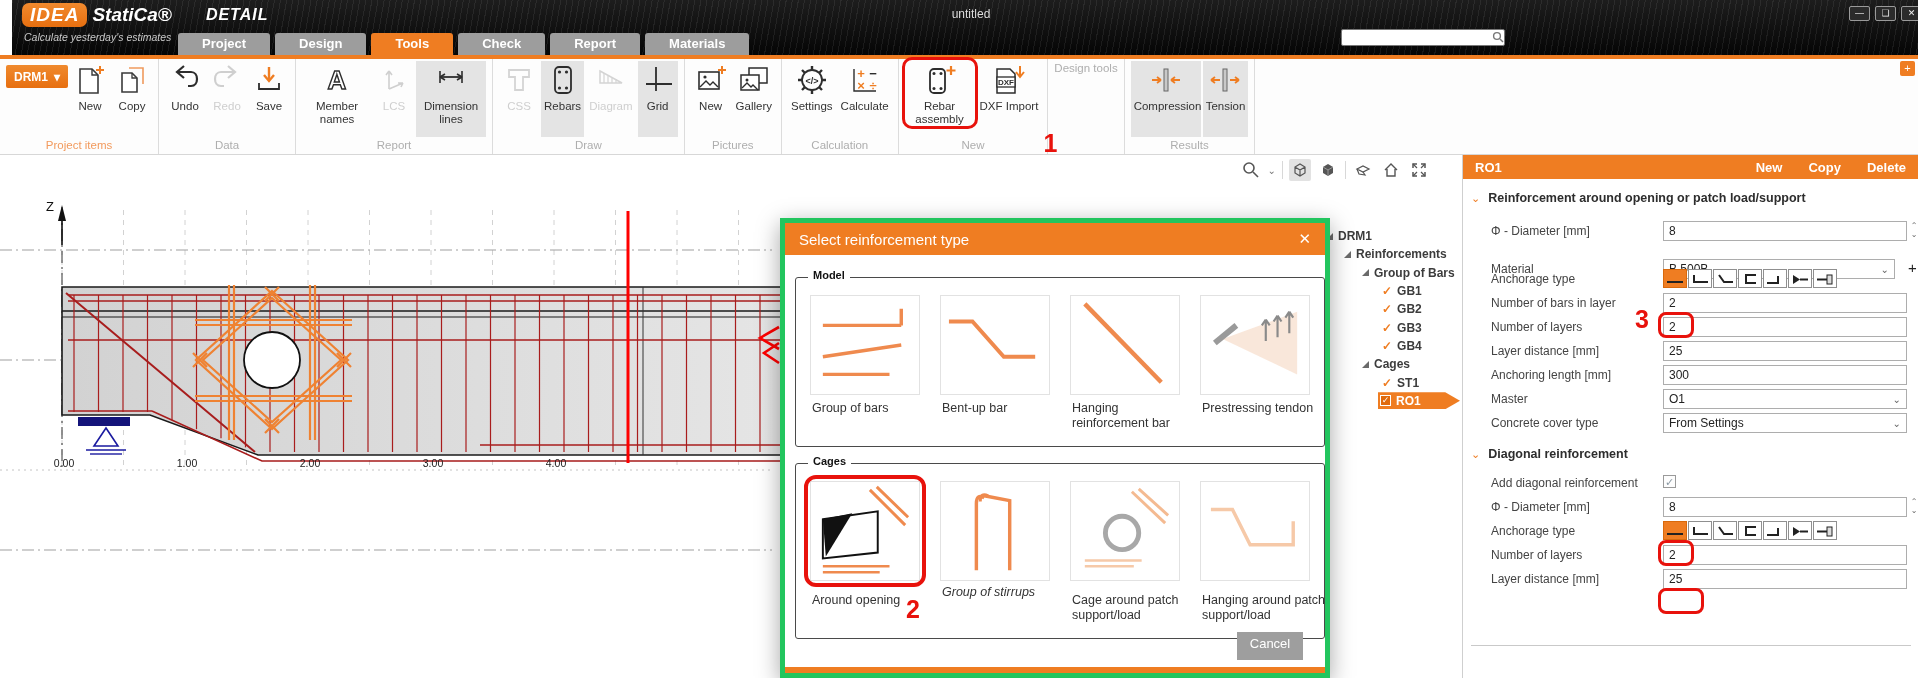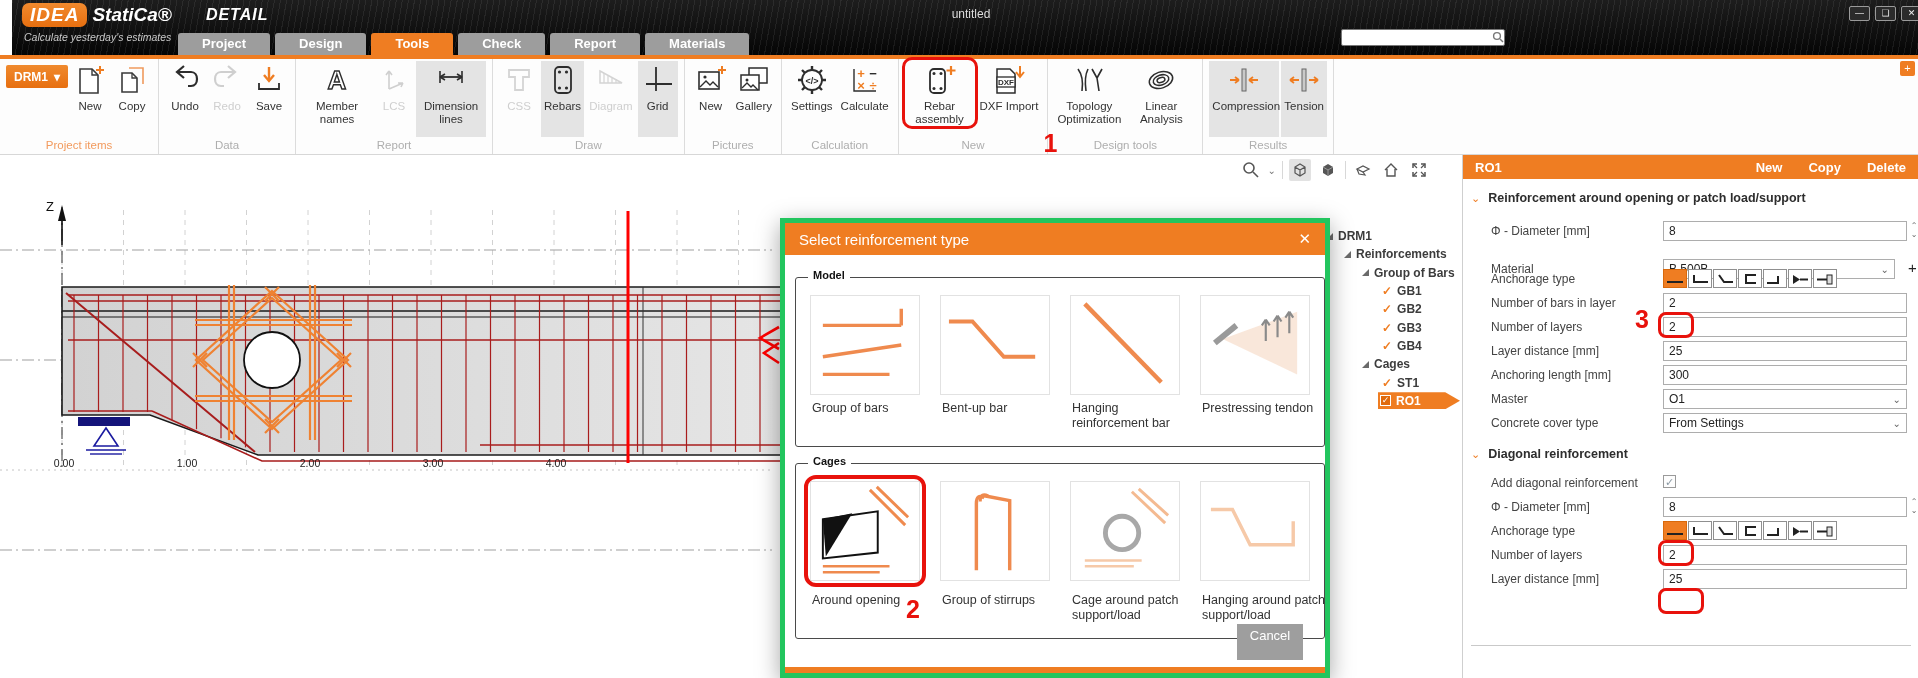--- a/index.html
+++ b/index.html
@@ -78,21 +78,21 @@
   #dialog { position:absolute; left:780px; top:218px; width:550px; height:460px; background:#fff;
     border:5px solid #22c55e; box-shadow:0 6px 22px rgba(0,0,0,.35); z-index:30; }
   #dialog-title { height:32px; background:#ef7d22; color:#fff; font-size:15px; display:flex;
     align-items:center; padding:0 14px; }
   #dialog-close { margin-left:auto; font-size:15px; }
   .groupbox { position:absolute; left:10px; width:530px; border:1px solid #4a4a4a; border-radius:3px; }
   .groupbox-label { position:absolute; top:-9px; left:12px; background:#fff; padding:0 5px;
     font-weight:bold; font-size:11px; color:#111; }
   .card { position:absolute; width:110px; height:100px; background:#fff; border:1px solid #e2e2e2; }
   .card-label { position:absolute; width:124px; font-size:12.5px; color:#333; line-height:15px; }
-  #cancel-btn { position:absolute; right:22px; bottom:13px; width:66px; height:36px; background:#9e9e9e;
+  #cancel-btn { position:absolute; right:22px; bottom:13px; width:66px; height:28px; background:#9e9e9e;
     color:#fff; font-size:13px; text-align:center; line-height:23px; }
   #dialog-strip { position:absolute; left:0; bottom:0; width:100%; height:6px; background:#ef7d22; }
   .card-ring { position:absolute; border:4px solid #e8120c; border-radius:12px; pointer-events:none; }
 
   
   #props { position:absolute; left:1462px; top:155px; width:456px; height:523px; background:#fff;
     border-left:1px solid #cfcfcf; }
   #props-header { height:24px; background:#ef7d22; display:flex; align-items:center; padding:0 12px; }
   #props-header .ptitle { color:#fff; font-weight:bold; font-size:13px; }
   #props-header .pacts { margin-left:auto; display:flex; gap:26px; color:#fff; font-size:13px; font-weight:bold;}
@@ -383,43 +383,20 @@
             </svg>
         </span>
         <div class="rlabel">DXF Import</div>
       </div>
     </div>
     <div class="rgroup-label">New</div>
     <div class="step-num" style="right:-10px; bottom:-4px;">1</div>
   </div>
 
   <div class="rgroup">
-    <div class="ritems">
-      <div class="ritem">
-        <span class="ricon">
-          <svg viewBox="0 0 34 34">
-              <path d="M6,6 q6,8 4,22 M16,6 q-4,8 -2,22" fill="none" stroke="#2d2d2d" stroke-width="1.6"></path>
-              <path d="M20,6 l5,9 5,-9 M25,15 l2,13" fill="none" stroke="#2d2d2d" stroke-width="1.6"></path>
-            </svg>
-        </span>
-        <div class="rlabel">Topology Optimization</div>
-      </div>
-      <div class="ritem">
-        <span class="ricon">
-          <svg viewBox="0 0 34 34">
-              <g transform="rotate(-18 17 17)" fill="none" stroke="#2d2d2d" stroke-width="1.5">
-                <ellipse cx="17" cy="17" rx="12" ry="8"></ellipse>
-                <ellipse cx="17" cy="17" rx="8" ry="5"></ellipse>
-                <ellipse cx="17" cy="17" rx="4" ry="2.4"></ellipse>
-              </g>
-            </svg>
-        </span>
-        <div class="rlabel">Linear Analysis</div>
-      </div>
-    </div>
     <div class="rgroup-label">Design tools</div>
   </div>
 
   <div class="rgroup">
     <div class="ritems">
       <div class="ritem active">
         <span class="ricon">
           <svg viewBox="0 0 34 34">
               <rect x="15" y="6" width="4" height="22" fill="#c9c9c9" stroke="#666" stroke-width="1"></rect>
               <path d="M3,17 h9 M12,17 l-4,-3 M12,17 l-4,3" stroke="#ef7d22" stroke-width="1.8" fill="none"></path>
@@ -755,21 +732,21 @@
           <path d="M14,80 H72 M14,86 H64"></path>
         </g>
     </svg>
   </div>
   <div class="card" style="left:415px; top:258px;">
     <svg width="108" height="98" viewBox="0 0 110 100">
       <path d="M10,28 H32 L50,64 H94 L94,40" fill="none" stroke="#f6c9a8" stroke-width="3.5"></path>
     </svg>
   </div>
   <div class="card-label" style="left:27px; top:370px;">Around opening</div>
-  <div class="card-label" style="left:157px; top:370px;">Group of stirrups</div>
+  <div class="card-label" style="left:157px; top:362px;font-style:italic;">Group of stirrups</div>
   <div class="card-label" style="left:287px; top:370px;">Cage around patch support/load</div>
   <div class="card-label" style="left:417px; top:370px;">Hanging around patch support/load</div>
   <div class="step-num" style="left:121px; top:372px;">2</div>
 
   <div id="cancel-btn">Cancel</div>
   <div id="dialog-strip"></div>
 </div>
 
 <div id="props">
   <div id="props-header">

